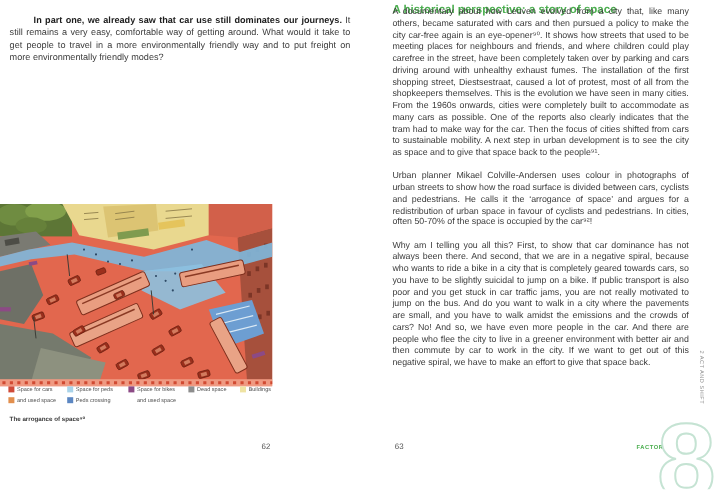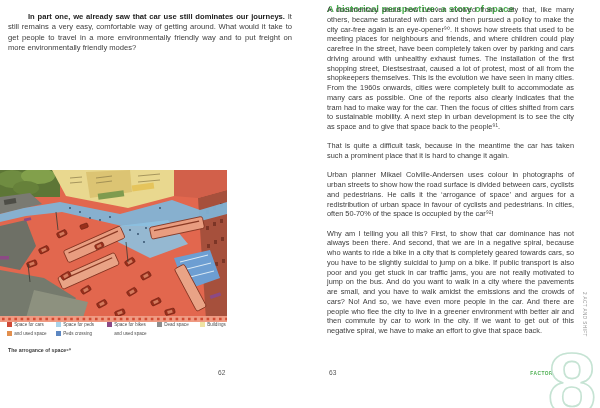--- a/index.html
+++ b/index.html
@@ -266,21 +266,20 @@
     </div>
 
     <div class="fig-caption">The arrogance of space⁹⁰</div>
     <div class="pagenum left">62</div>
   </div>
 
   <div>
     <div class="heading">A historical perspective: a story of space</div>
     <div class="right-body">
       <p>A documentary about how Leuven evolved from a city that, like many others, became saturated with cars and then pursued a policy to make the city car-free again is an eye-opener⁹⁰. It shows how streets that used to be meeting places for neighbours and friends, and where children could play carefree in the street, have been completely taken over by parking and cars driving around with unhealthy exhaust fumes. The installation of the first shopping street, Diestsestraat, caused a lot of protest, most of all from the shopkeepers themselves. This is the evolution we have seen in many cities. From the 1960s onwards, cities were completely built to accommodate as many cars as possible. One of the reports also clearly indicates that the tram had to make way for the car. Then the focus of cities shifted from cars to sustainable mobility. A next step in urban development is to see the city as space and to give that space back to the people⁹¹.</p>
-      <p>That is quite a difficult task, because in the meantime the car has taken such a prominent place that it is hard to change it again.</p>
       <p>Urban planner Mikael Colville-Andersen uses colour in photographs of urban streets to show how the road surface is divided between cars, cyclists and pedestrians. He calls it the ‘arrogance of space’ and argues for a redistribution of urban space in favour of cyclists and pedestrians. In cities, often 50-70% of the space is occupied by the car⁹²!</p>
       <p>Why am I telling you all this? First, to show that car dominance has not always been there. And second, that we are in a negative spiral, because who wants to ride a bike in a city that is completely geared towards cars, so you have to be slightly suicidal to jump on a bike. If public transport is also poor and you get stuck in car traffic jams, you are not really motivated to jump on the bus. And do you want to walk in a city where the pavements are small, and you have to walk amidst the emissions and the crowds of cars? No! And so, we have even more people in the car. And there are people who flee the city to live in a greener environment with better air and then commute by car to work in the city. If we want to get out of this negative spiral, we have to make an effort to give that space back.</p>
     </div>
     <div class="pagenum right">63</div>
   </div>
 
   <div class="chapter-label">2  ACT AND SHIFT</div>
   <div class="factor-label">FACTOR</div>
   <svg class="factor-svg">
     <text x="36" y="66" text-anchor="middle" font-family="Liberation Sans, DejaVu Sans, sans-serif" font-size="88" font-weight="bold" fill="none" stroke="#c5e3d3" stroke-width="1.6">8</text>

